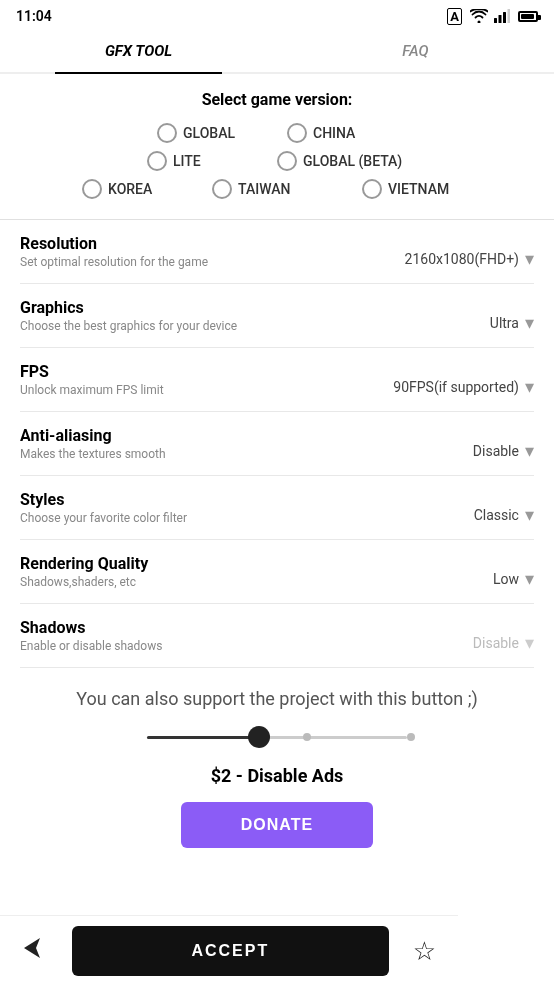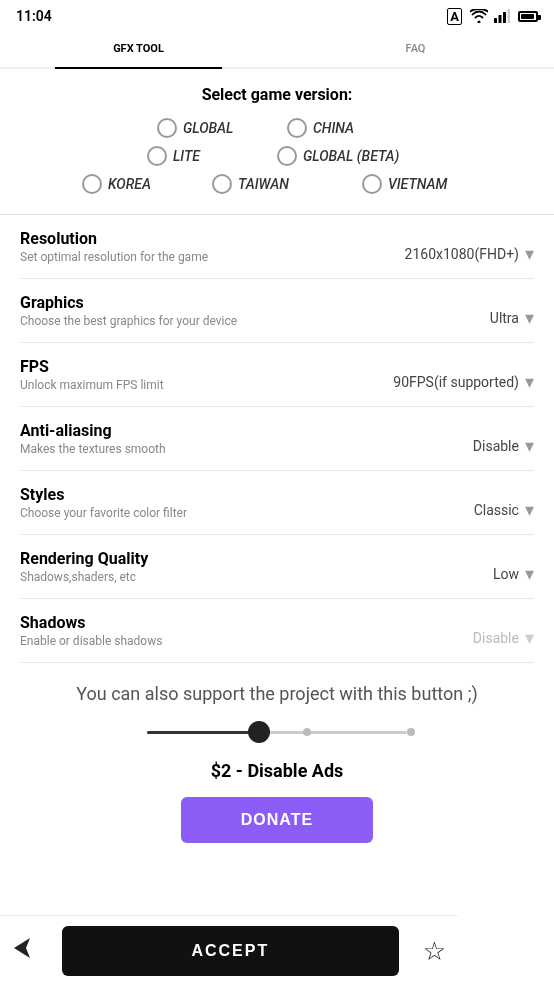--- a/index.html
+++ b/index.html
@@ -35,25 +35,26 @@
     
     .tab-bar {
       display: flex;
       border-bottom: 2px solid #eee;
       margin-bottom: 0;
     }
     .tab-item {
       flex: 1;
       text-align: center;
       padding: 14px 0 12px;
-      font-size: 11px;
+      font-size: 15px;
       font-weight: 500;
       color: #888;
       cursor: pointer;
       position: relative;
+      font-style: italic;
     }
     .tab-item.active {
       color: #000;
       font-weight: 700;
     }
     .tab-item.active::after {
       content: '';
       position: absolute;
       bottom: -2px;
       left: 20%;
@@ -80,21 +81,20 @@
       display: flex;
       flex-direction: column;
       align-items: center;
       gap: 8px;
       margin-bottom: 20px;
     }
     .radio-row {
       display: flex;
       justify-content: center;
       gap: 20px;
-      font-style: italic;
     }
     .radio-option {
       display: flex;
       align-items: center;
       gap: 6px;
       cursor: pointer;
       min-width: 110px;
     }
     .radio-option.two-col {
       min-width: 130px;
@@ -241,21 +241,21 @@
     
     .bottom-bar {
       position: fixed;
       bottom: 0;
       left: 0;
       width: 458px;
       display: flex;
       align-items: center;
       background: #fff;
       border-top: 1px solid #eee;
-      padding: 10px 4px;
+      padding: 10px 14px;
       gap: 0;
     }
     .bottom-icon-btn {
       background: none;
       border: none;
       cursor: pointer;
       padding: 8px;
       color: #333;
       font-size: 22px;
       display: flex;

